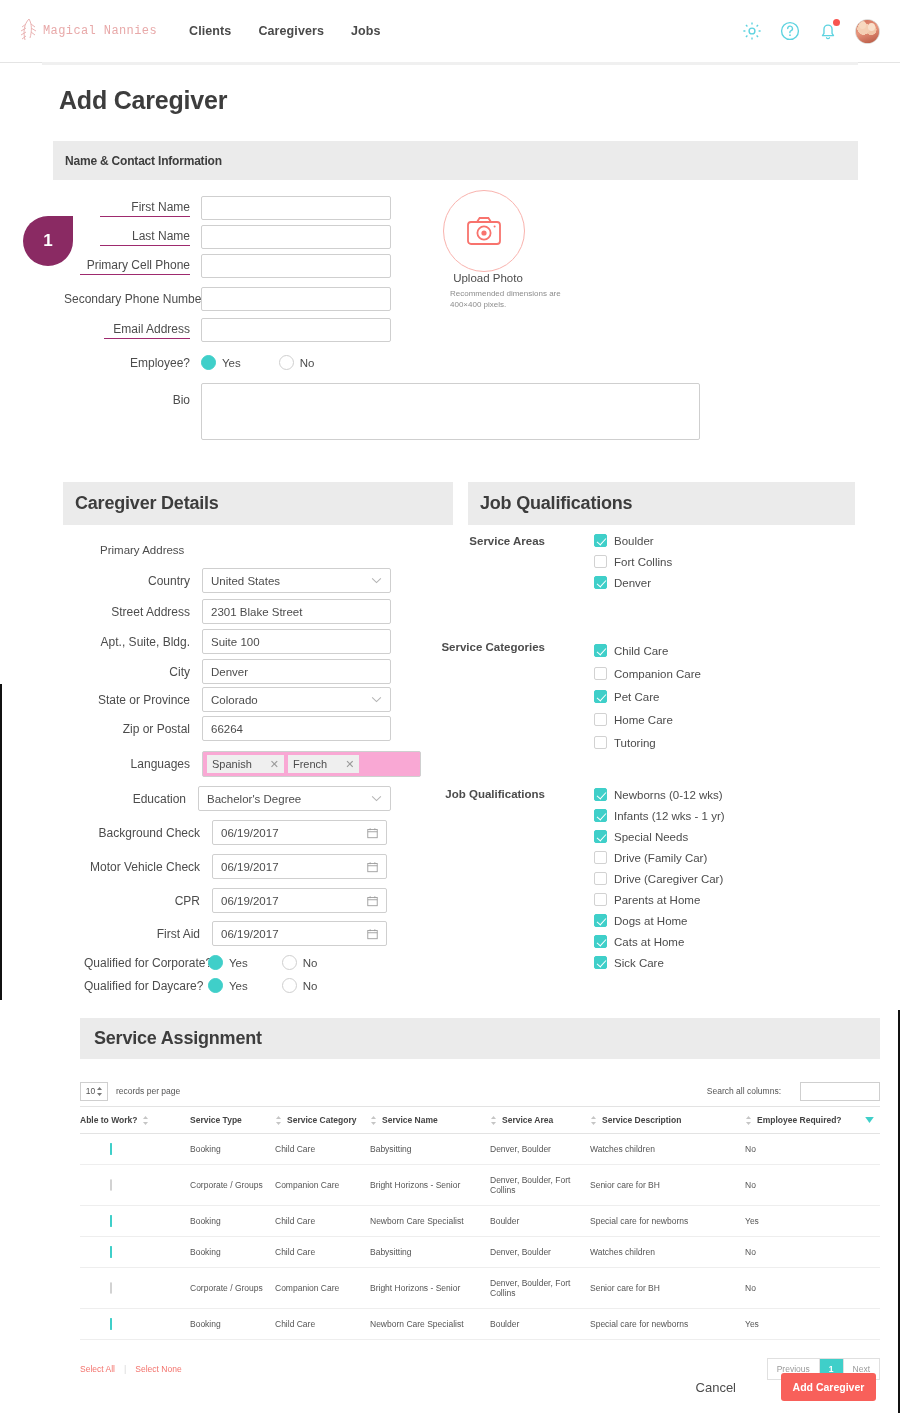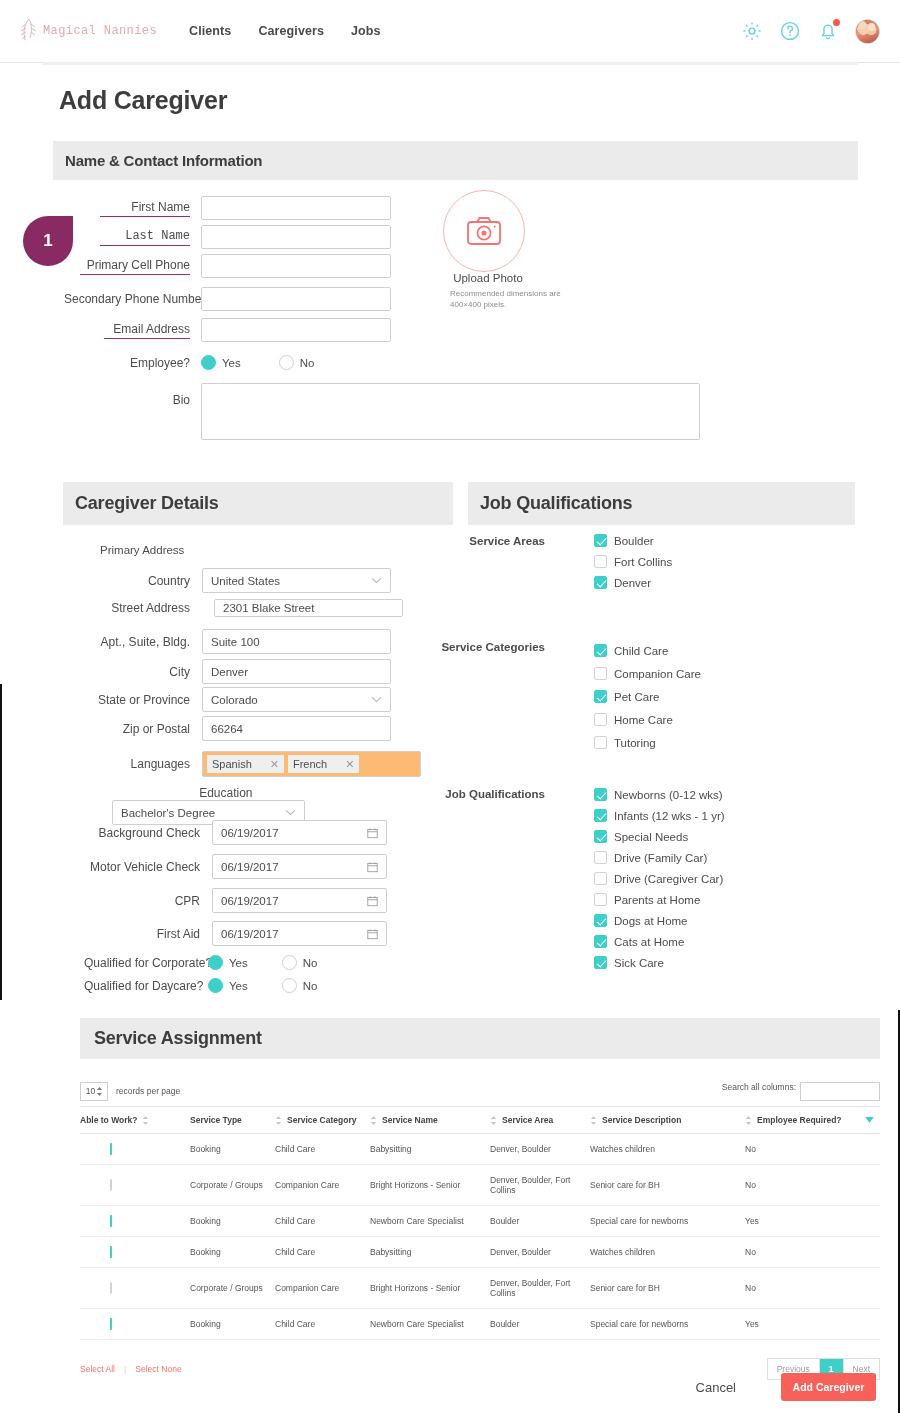--- a/index.html
+++ b/index.html
@@ -62,21 +62,21 @@
   .page-title {
     position: absolute; left: 59px; top: 86px;
     font-size: 25px; font-weight: 600; color: #3d3d3d; letter-spacing: -.2px;
   }
 
   
   .band {
     position: absolute; background: #ebebeb; display: flex; align-items: center;
   }
   .band-title {
-    font-size: 15px; font-weight: 600; color: #3d3d3d; letter-spacing: -.2px;
+    font-size: 12px; font-weight: 600; color: #3d3d3d; letter-spacing: -.2px;
     margin-left: 12px;
   }
   #band-name    { left: 53px; top: 141px; width: 805px; height: 39px; }
   #band-details { left: 63px; top: 482px; width: 390px; height: 43px; }
   #band-jobs    { left: 468px; top: 482px; width: 387px; height: 43px; }
   #band-service { left: 80px; top: 1018px; width: 800px; height: 41px; }
   #band-service .band-title { font-size: 18px; margin-left: 14px; }
   #band-details .band-title, #band-jobs .band-title { font-size: 18px; }
 
   
@@ -140,21 +140,21 @@
   .rlabel { font-size: 11.5px; color: #4c4c4c; }
 
   
   .bio-area {
     position: absolute; left: 201px; top: 383px; width: 499px; height: 57px;
     border: 1px solid #cfcfcf; border-radius: 2px; background: #fff;
   }
 
   
   .tagbox {
-    border: 1px solid #cfcfcf; background: #fdba74; border-radius: 2px;
+    border: 1px solid #cfcfcf; background: #f9a8d4; border-radius: 2px;
     height: 26px; display: flex; align-items: center; padding: 0 4px; gap: 4px;
   }
   .tag {
     background: #efefef; height: 18px; display: flex; align-items: center;
     gap: 18px; padding: 0 5px; font-size: 11px; color: #4c4c4c;
   }
   .tag .x { color: #9a9a9a; font-size: 11px; }
 
   
   .cbgroup-label {
@@ -176,21 +176,21 @@
 
   
   .tbl-wrap { position: absolute; left: 80px; top: 1076px; width: 800px; }
   .tbl-top { display: flex; align-items: center; height: 30px; }
   .rpp-select {
     width: 28px; height: 19px; border: 1px solid #cfcfcf; background:#fff;
     display: flex; align-items: center; justify-content: center; gap: 2px;
     font-size: 8.5px; color: #555;
   }
   .rpp-text { font-size: 8.5px; color: #555; margin-left: 8px; }
-  .search-wrap { margin-left: auto; display: flex; align-items: flex-start; gap: 4px; }
+  .search-wrap { margin-left: auto; display: flex; align-items: center; gap: 19px; }
   .search-lbl { font-size: 8.5px; color: #555; }
   .search-box { width: 80px; height: 19px; border: 1px solid #cfcfcf; background:#fff; }
 
   table.svc { width: 800px; border-collapse: collapse; table-layout: fixed; }
   table.svc th {
     font-size: 8.5px; font-weight: 600; color: #444; text-align: left;
     padding: 8px 0 8px 0; border-bottom: 1px solid #e3e3e3;
     border-top: 1px solid #e3e3e3; vertical-align: middle;
   }
   table.svc td {
@@ -304,21 +304,21 @@
   <div class="band" id="band-name">
     <span class="band-title">Name &amp; Contact Information</span>
   </div>
 
   <div class="badge-1">1</div>
 
   <div class="frow" style="left:100px; top:196px; width:292px;">
     <span class="flabel req" style="width:90px;">First Name</span>
     <span class="finput" style="width:190px; margin-left:11px;"></span>
   </div>
-  <div class="frow" style="left:100px; top:225px; width:292px;font-family:Liberation Mono, monospace;">
+  <div class="frow" style="left:100px; top:225px; width:292px;">
     <span class="flabel req" style="width:90px;">Last Name</span>
     <span class="finput" style="width:190px; margin-left:11px;"></span>
   </div>
   <div class="frow" style="left:80px; top:254px; width:312px;">
     <span class="flabel req" style="width:110px;">Primary Cell Phone</span>
     <span class="finput" style="width:190px; margin-left:11px;"></span>
   </div>
   <div class="frow" style="left:64px; top:287px; width:328px;">
     <span class="flabel" style="width:126px;">Secondary Phone Number</span>
     <span class="finput" style="width:190px; margin-left:11px;"></span>
@@ -367,21 +367,21 @@
     <span class="flabel" style="width:100px;">Country</span>
     <span class="fselect" style="width:189px; margin-left:12px;">
       <span>United States</span>
       <svg class="caret" viewBox="0 0 12 8" fill="none" stroke="#b4b4b4" stroke-width="1.2">
           <path d="M1 1.6L6 6.4 11 1.6"></path>
         </svg>
     </span>
   </div>
   <div class="frow" style="left:90px; top:599px;">
     <span class="flabel" style="width:100px;">Street Address</span>
-    <span class="finput" style="width:189px; margin-left:24px; height:18px;">2301 Blake Street</span>
+    <span class="finput" style="width:189px; margin-left:12px; height:25px;">2301 Blake Street</span>
   </div>
   <div class="frow" style="left:90px; top:629px;">
     <span class="flabel" style="width:100px;">Apt., Suite, Bldg.</span>
     <span class="finput" style="width:189px; margin-left:12px; height:25px;">Suite 100</span>
   </div>
   <div class="frow" style="left:90px; top:659px;">
     <span class="flabel" style="width:100px;">City</span>
     <span class="finput" style="width:189px; margin-left:12px; height:25px;">Denver</span>
   </div>
   <div class="frow" style="left:90px; top:687px;">
@@ -405,21 +405,21 @@
         <span>Spanish</span>
         <span class="x">✕</span>
       </span>
       <span class="tag">
         <span>French</span>
         <span class="x">✕</span>
       </span>
     </span>
   </div>
 
-  <div class="frow" style="left:100px; top:786px;flex-direction:column;">
+  <div class="frow" style="left:86px; top:786px;">
     <span class="flabel" style="width:100px;">Education</span>
     <span class="fselect" style="width:193px; margin-left:12px;">
       <span>Bachelor's Degree</span>
       <svg class="caret" viewBox="0 0 12 8" fill="none" stroke="#b4b4b4" stroke-width="1.2">
           <path d="M1 1.6L6 6.4 11 1.6"></path>
         </svg>
     </span>
   </div>
 
   <div class="frow" style="left:90px; top:820px;">

